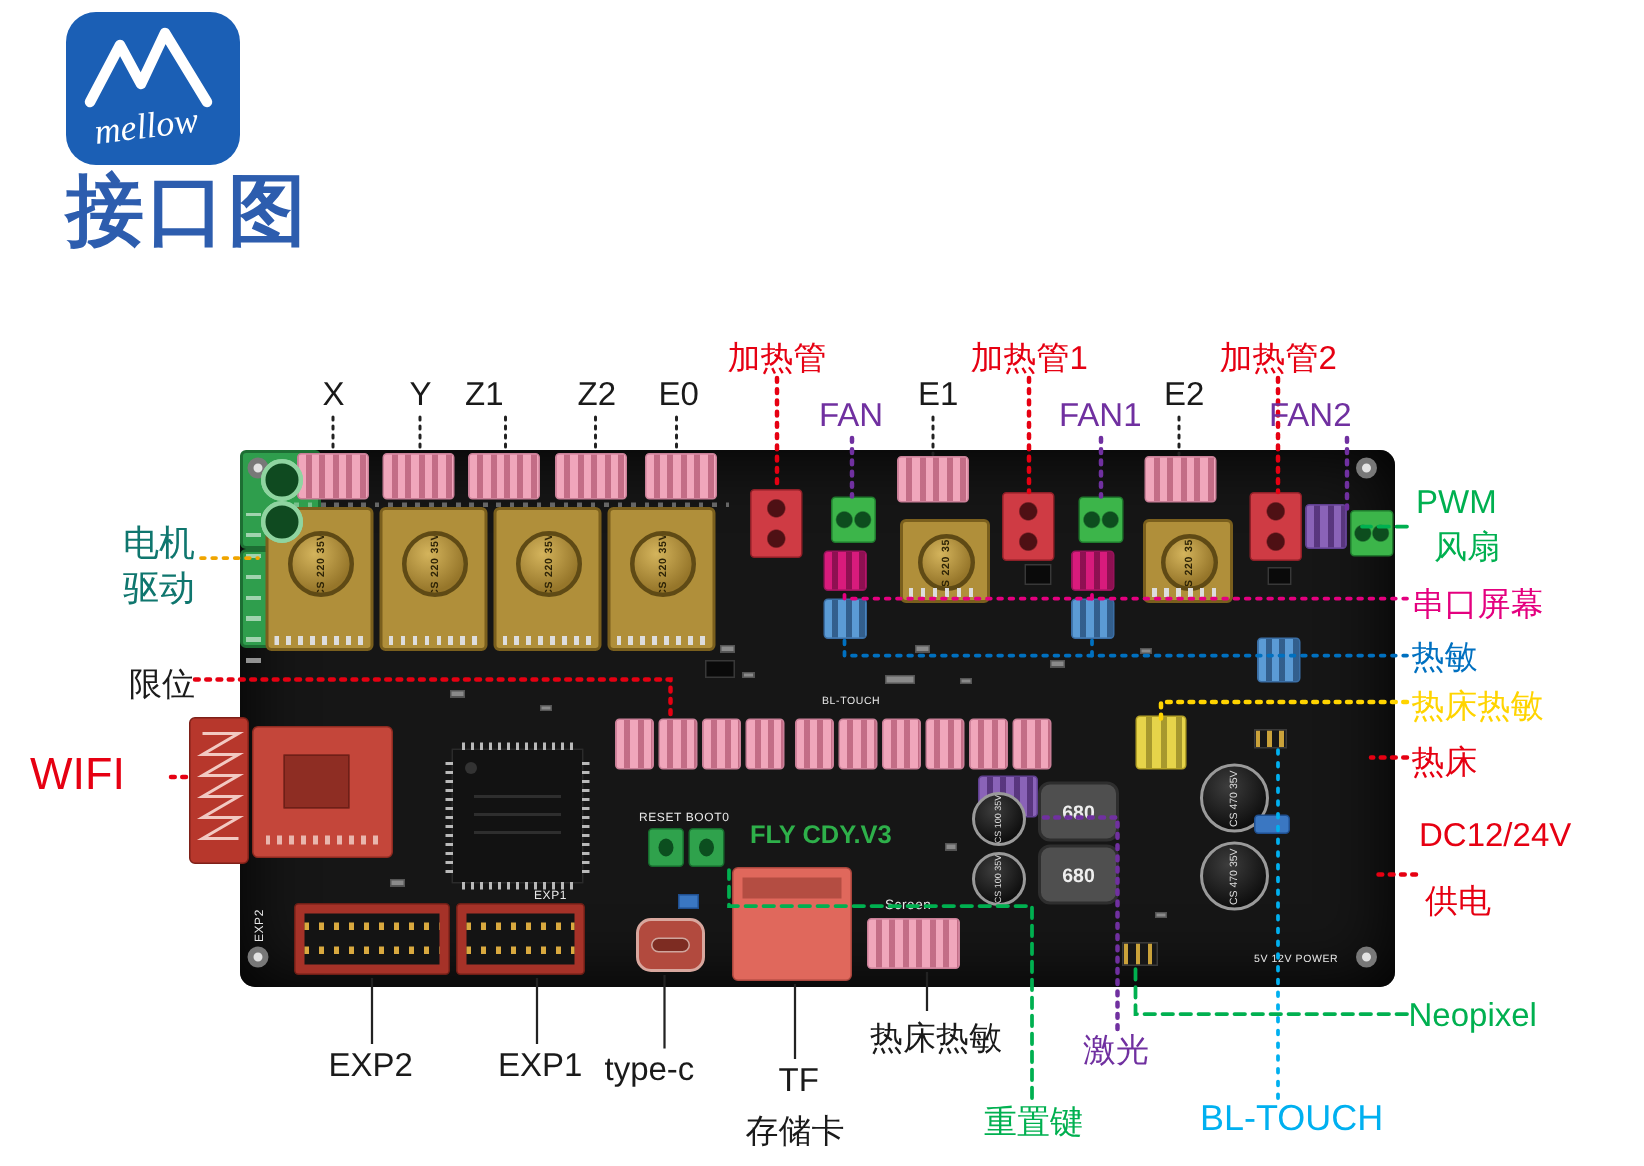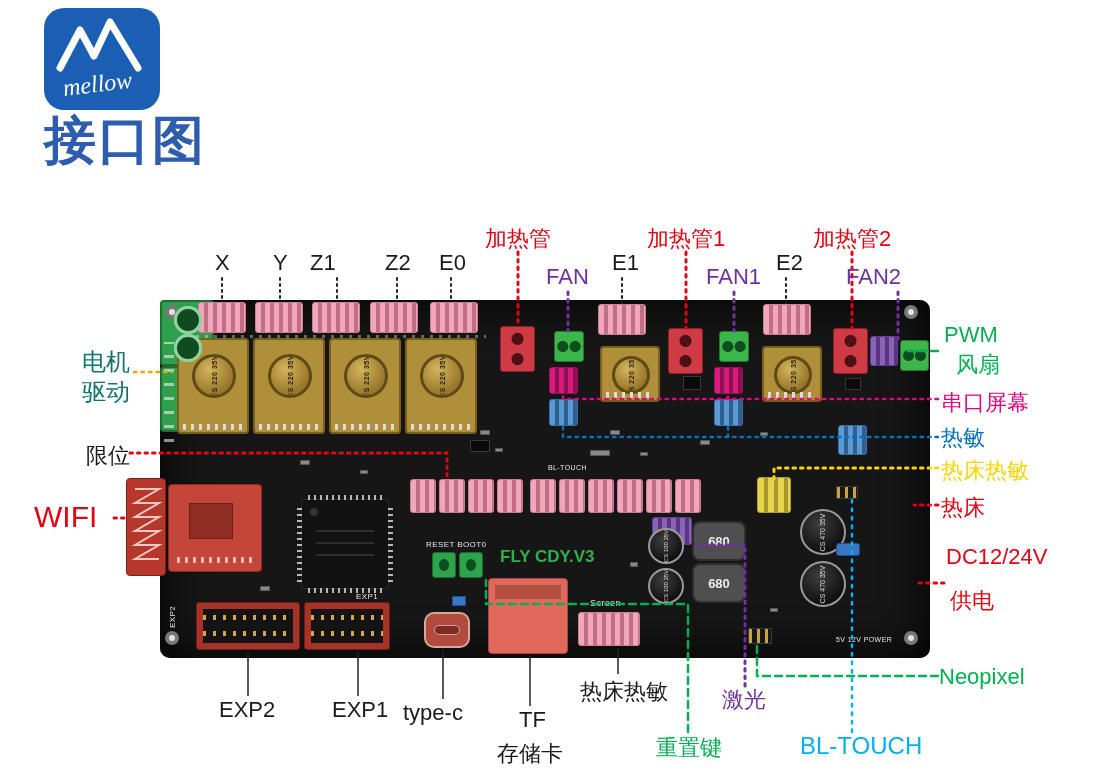--- a/index.html
+++ b/index.html
@@ -369,21 +369,21 @@
   <div class="lbl c-yellow" style="left:941px;top:456px">热床热敏</div>
   <div class="lbl c-red" style="left:941px;top:493px">热床</div>
   <div class="lbl c-red" style="left:946px;top:544px">DC12/24V</div>
   <div class="lbl c-red" style="left:950px;top:586px">供电</div>
   <div class="lbl c-green" style="left:939px;top:664px">Neopixel</div>
   <div class="lbl c-lblue f24" style="left:800px;top:732px">BL-TOUCH</div>
 
   <div class="lbl c-orange f24" style="left:82px;top:346px">电机</div>
   <div class="lbl c-orange f24" style="left:82px;top:376px">驱动</div>
   <div class="lbl" style="left:86px;top:441px">限位</div>
-  <div class="lbl c-red f30" style="left:34px;top:500px">WIFI</div>
+  <div class="lbl c-red f30" style="left:20px;top:500px">WIFI</div>
 
   <div class="lbl" style="left:219px;top:697px">EXP2</div>
   <div class="lbl" style="left:332px;top:697px">EXP1</div>
   <div class="lbl" style="left:403px;top:700px">type-c</div>
   <div class="lbl" style="left:519px;top:707px">TF</div>
   <div class="lbl" style="left:497px;top:739px">存储卡</div>
   <div class="lbl" style="left:580px;top:677px">热床热敏</div>
   <div class="lbl c-green" style="left:656px;top:733px">重置键</div>
   <div class="lbl c-purple" style="left:722px;top:685px">激光</div>
 

